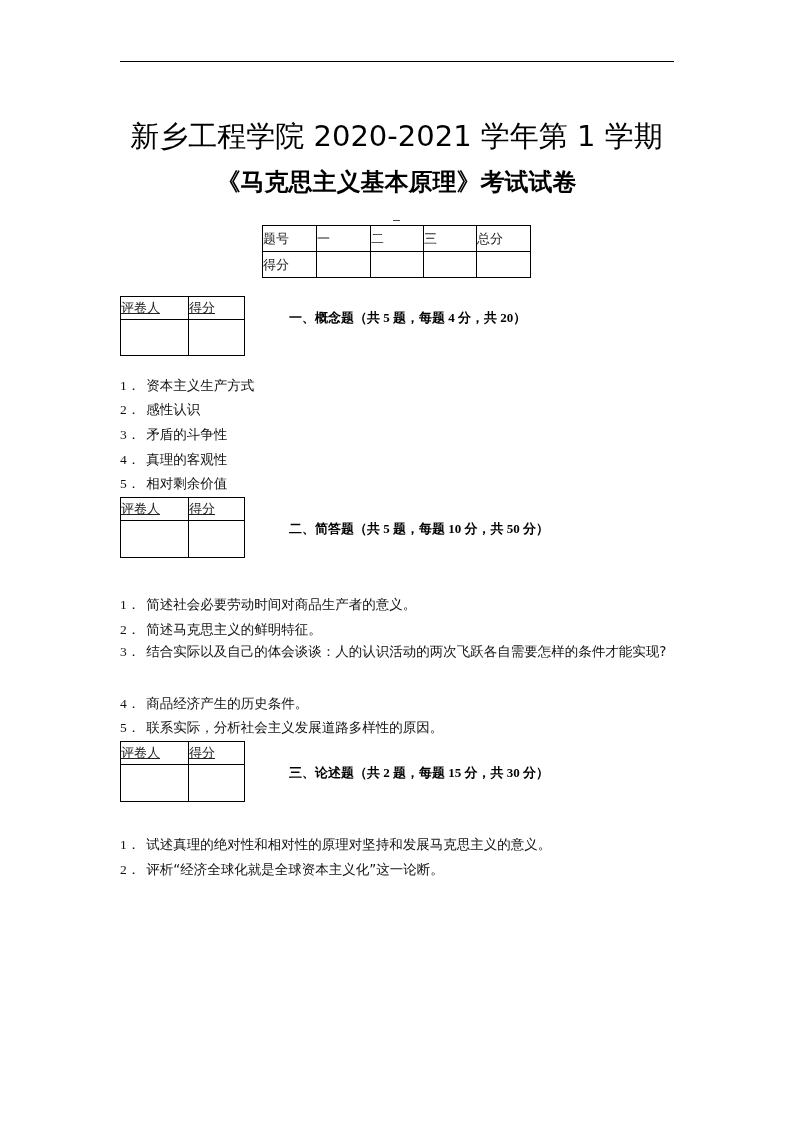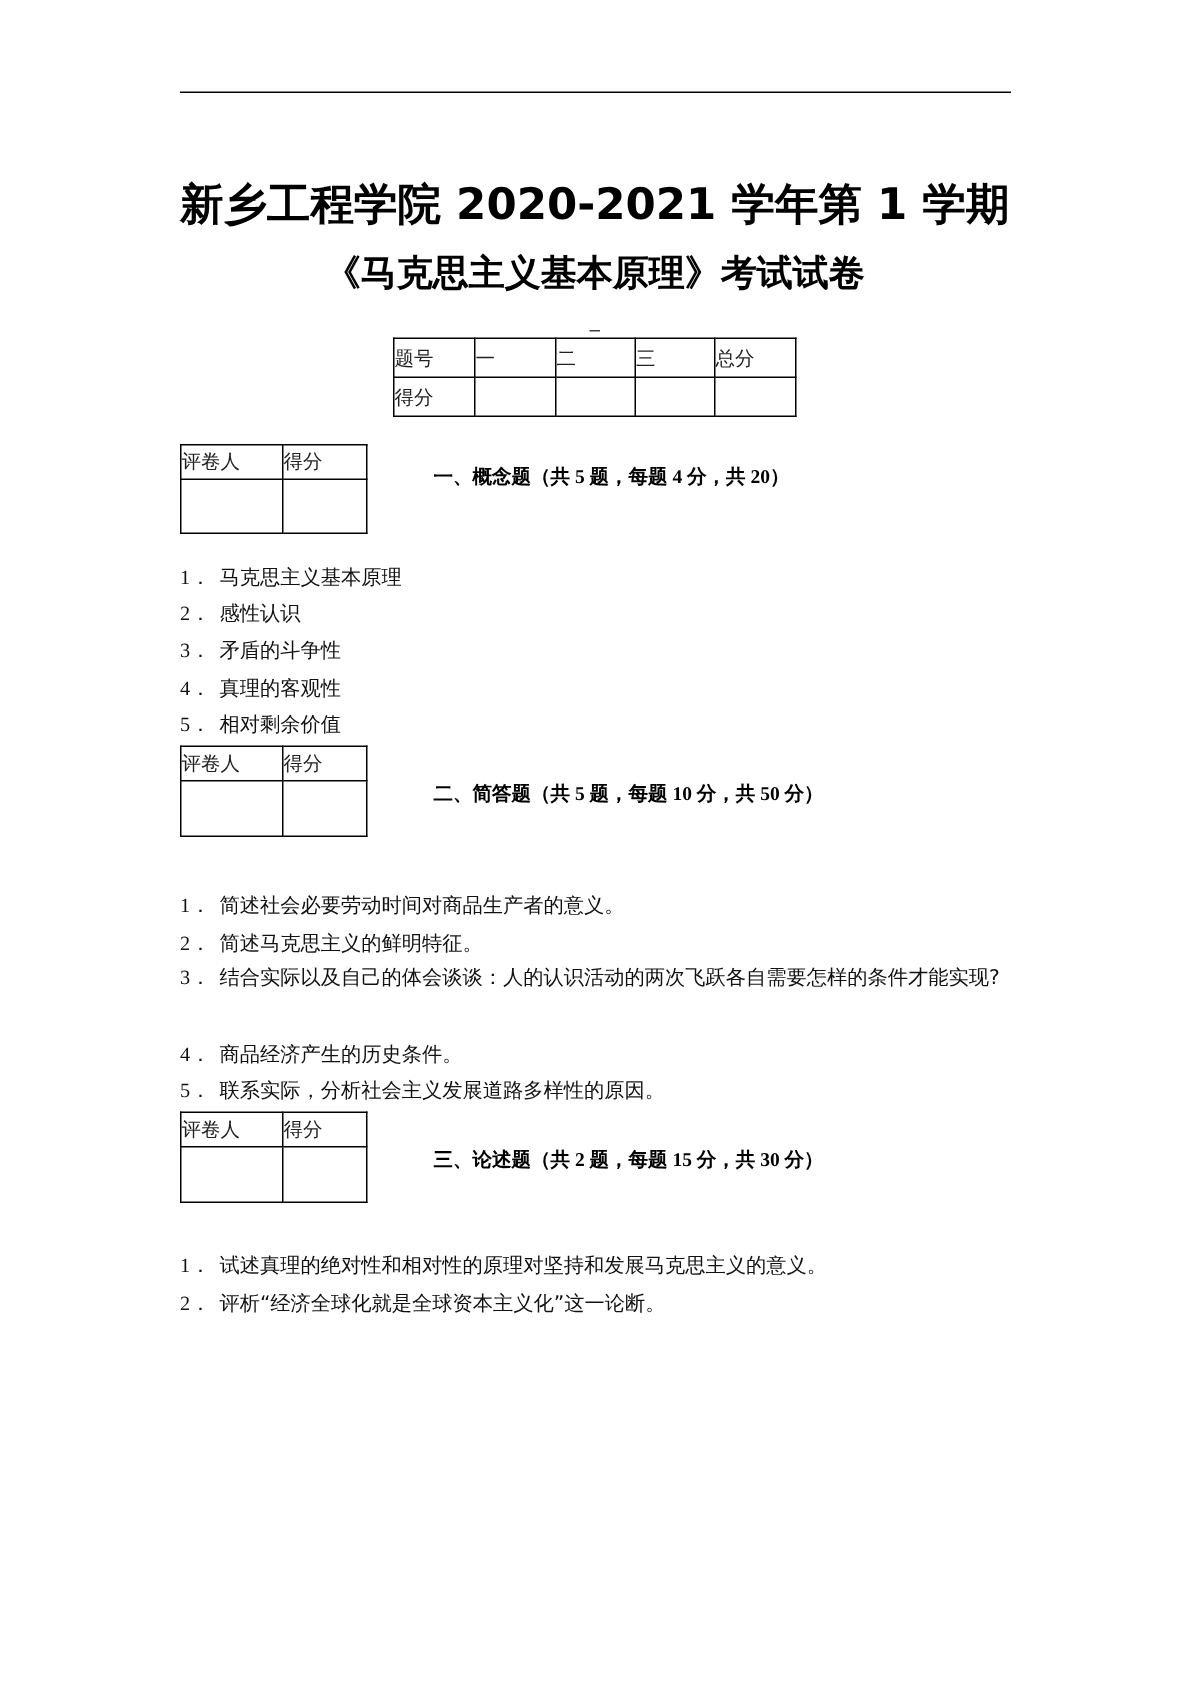--- a/index.html
+++ b/index.html
@@ -1,33 +1,33 @@
 <!DOCTYPE html>
 <html><head>
   <meta charset="utf-8">
   <style>
     html, body { margin: 0; padding: 0; background: #ffffff; }
     body { width: 793px; height: 1122px; position: relative; overflow: hidden;
            font-family: "DejaVu Sans", "Liberation Sans", sans-serif; color: #000; }
     .abs { position: absolute; }
     .rule { left: 120px; top: 61px; width: 554px; height: 0; border-top: 1.3px solid #000; }
     .title1 { left: 0; width: 793px; top: 116px; text-align: center;
-              font-size: 29px; line-height: 40px; font-weight: bold;
+              font-size: 29px; line-height: 40px; font-weight: normal;
               font-family: "DejaVu Sans", sans-serif; letter-spacing: 0px; }
     .title2 { left: 0; width: 793px; top: 164px; text-align: center;
               font-size: 24px; line-height: 36px; font-weight: bold;
               font-family: "DejaVu Sans", sans-serif; }
     .dash { left: 393px; top: 220px; width: 7px; height: 0; border-top: 1.3px solid #444; }
     table { border-collapse: collapse; }
     table td { border: 1px solid #000; padding: 0; vertical-align: middle;
                font-size: 13px; color: #222; }
     .score-table { left: 262px; top: 225px; }
     .score-table td { height: 25px; }
     .grader { left: 120px; }
-    .grader td.hd { height: 22px; }
+    .grader td.hd { height: 22px; text-decoration: underline; }
     .grader td.bd { height: 35px; }
     .sec-head { left: 273px; font-size: 13px; font-weight: bold;
                 font-family: "Liberation Serif", "DejaVu Serif", serif; line-height: 18px; margin-left: 16px; }
     .item { left: 120px; font-size: 13.5px; line-height: 18px; color: #111; white-space: nowrap; }
     .item .num { margin-right: 6px; font-family: "Liberation Serif", serif; }
     .wrap { white-space: normal; width: 550px; line-height: 25px; }
   </style>
 </head>
 <body>
 
@@ -64,21 +64,21 @@
     <td class="hd" style="width:55px">得分</td>
   </tr>
   <tr>
     <td class="bd"></td>
     <td class="bd"></td>
   </tr>
 </tbody>
   </table>
 <div class="abs sec-head" style="top:309px">一、概念题（共 5 题，每题 4 分，共 20）</div>
 
-<div class="abs item" style="top:376px"><span class="num">1．</span><span>马克思主义基本原理</span></div>
+<div class="abs item" style="top:376px"><span class="num">1．</span><span>资本主义生产方式</span></div>
 <div class="abs item" style="top:400px"><span class="num">2．</span><span>感性认识</span></div>
 <div class="abs item" style="top:425px"><span class="num">3．</span><span>矛盾的斗争性</span></div>
 <div class="abs item" style="top:450px"><span class="num">4．</span><span>真理的客观性</span></div>
 <div class="abs item" style="top:474px"><span class="num">5．</span><span>相对剩余价值</span></div>
 
 <table class="abs grader" style="top:497px">
   <tbody>
       <tr>
     <td class="hd" style="width:67px">评卷人</td>
     <td class="hd" style="width:55px">得分</td>

